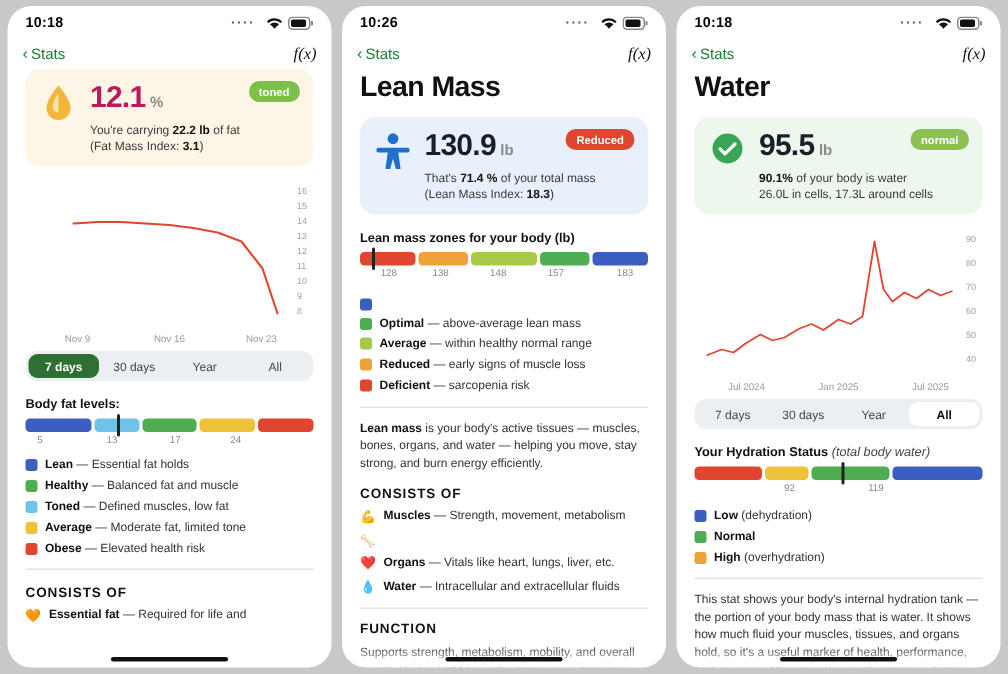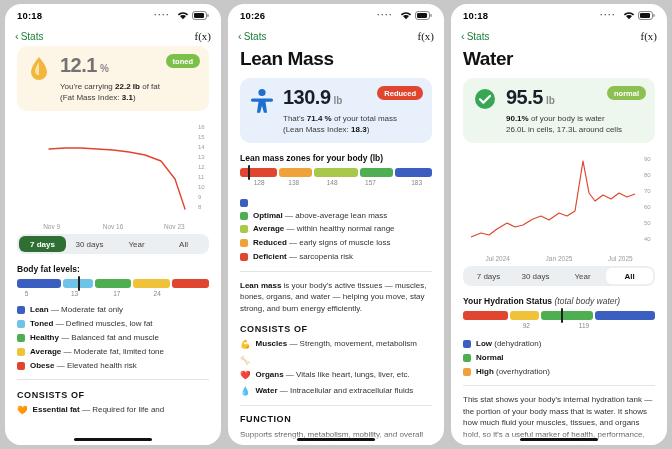--- a/index.html
+++ b/index.html
@@ -40,21 +40,21 @@
   .navbar {
     height: 20px;
     display: flex;
     align-items: center;
     padding: 0 10px;
     flex: none;
   }
   .nav-back { display: flex; align-items: center; gap: 2px; color: #1a7f37; font-size: 10px; }
   .nav-back .chev { font-size: 11px; line-height: 1; }
   .nav-spacer { flex: 1; }
-  .nav-fx { font-size: 11px; font-family: "Liberation Serif", serif; color: #111; }
+  .nav-fx { font-size: 11px; font-style: italic; font-family: "Liberation Serif", serif; color: #111; }
 
   .scroll { flex: 1; overflow: hidden; padding: 0 12px; position: relative; }
 
   h1.title {
     font-size: 19px;
     font-weight: bold;
     letter-spacing: -0.4px;
     margin: 2px 0 8px 0;
     color: #111;
   }
@@ -68,21 +68,21 @@
     position: relative;
     margin-bottom: 10px;
   }
   .hero.fat { background: #fdf6e6; }
   .hero.lean { background: #e8f1fb; }
   .hero.water { background: #edf7ee; }
   .hero-ico { width: 26px; flex: none; display: flex; align-items: flex-start; justify-content: center; padding-top: 2px; }
   .hero-body { flex: 1; min-width: 0; }
   .hero-val { display: flex; align-items: baseline; gap: 3px; }
   .bignum { font-size: 20px; font-weight: bold; letter-spacing: -0.5px; }
-  .bignum.orange { color: #737373; }
+  .bignum.orange { color: #be185d; }
   .bignum.dark { color: #17202a; }
   .unit { font-size: 10px; color: #8a8a8a; font-weight: bold; }
   .hero-sub { font-size: 8px; color: #3a3a3a; line-height: 1.38; margin-top: 4px; }
   .hero-sub b { color: #111; }
   .pill {
     position: absolute; top: 8px; right: 9px;
     font-size: 7.5px; font-weight: bold;
     padding: 2.5px 7px; border-radius: 8px;
     color: #fff;
   }
@@ -254,29 +254,29 @@
           <span style="left:5%">5</span>
           <span style="left:30%">13</span>
           <span style="left:52%">17</span>
           <span style="left:73%">24</span>
         </div>
       </div>
 
       <div class="legend">
         <div class="li">
             <span class="sw" style="background:#3b5fc0"></span>
-            <span><b>Lean</b><span> — Moderate fat only</span></span>
+            <span><b>Lean</b><span> — Essential fat holds</span></span>
+          </div>
+        <div class="li">
+            <span class="sw" style="background:#4fae52"></span>
+            <span><b>Healthy</b><span> — Balanced fat and muscle</span></span>
           </div>
         <div class="li">
             <span class="sw" style="background:#6fc3e8"></span>
             <span><b>Toned</b><span> — Defined muscles, low fat</span></span>
-          </div>
-        <div class="li">
-            <span class="sw" style="background:#4fae52"></span>
-            <span><b>Healthy</b><span> — Balanced fat and muscle</span></span>
           </div>
         <div class="li">
             <span class="sw" style="background:#f0c23a"></span>
             <span><b>Average</b><span> — Moderate fat, limited tone</span></span>
           </div>
         <div class="li">
             <span class="sw" style="background:#e0452f"></span>
             <span><b>Obese</b><span> — Elevated health risk</span></span>
           </div>
       </div>

